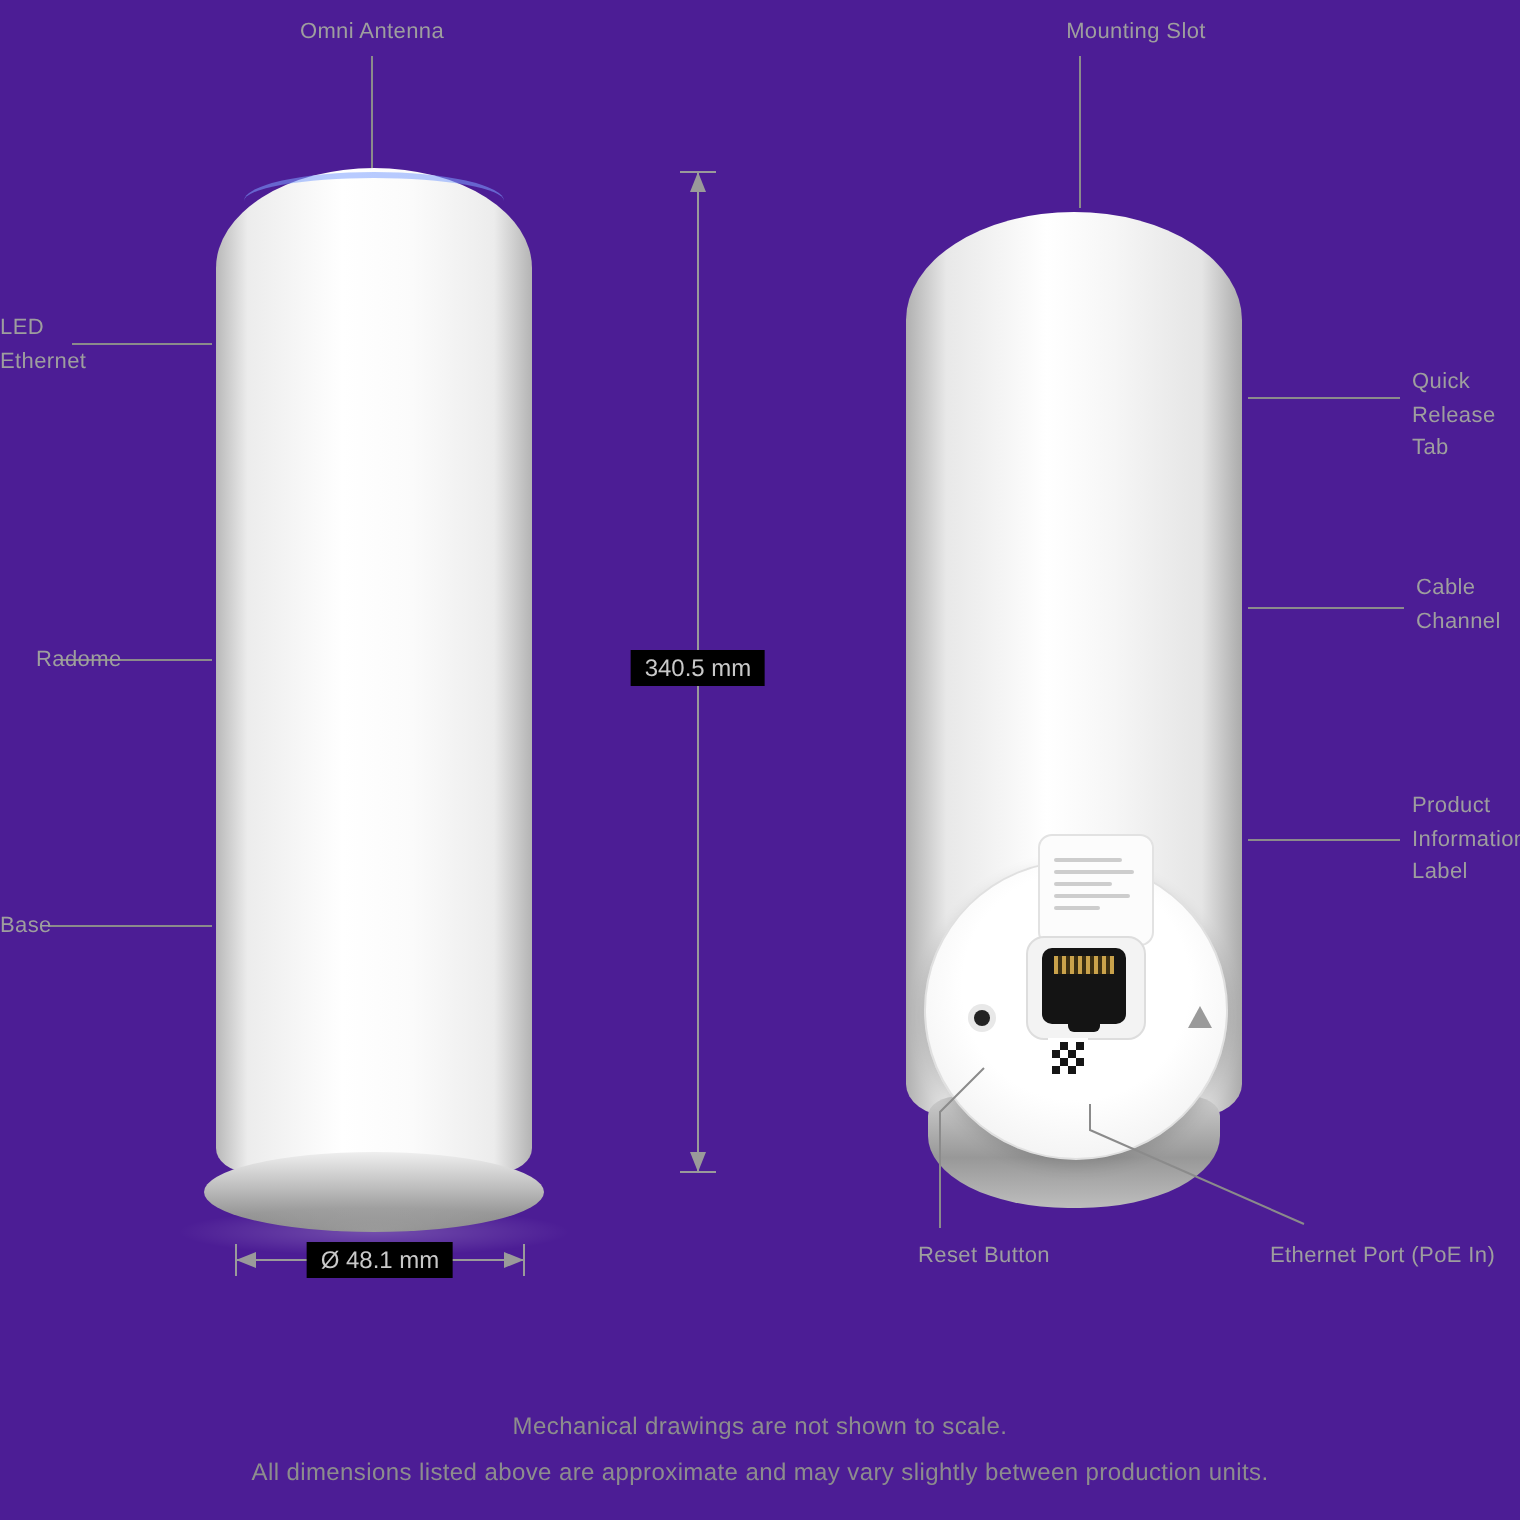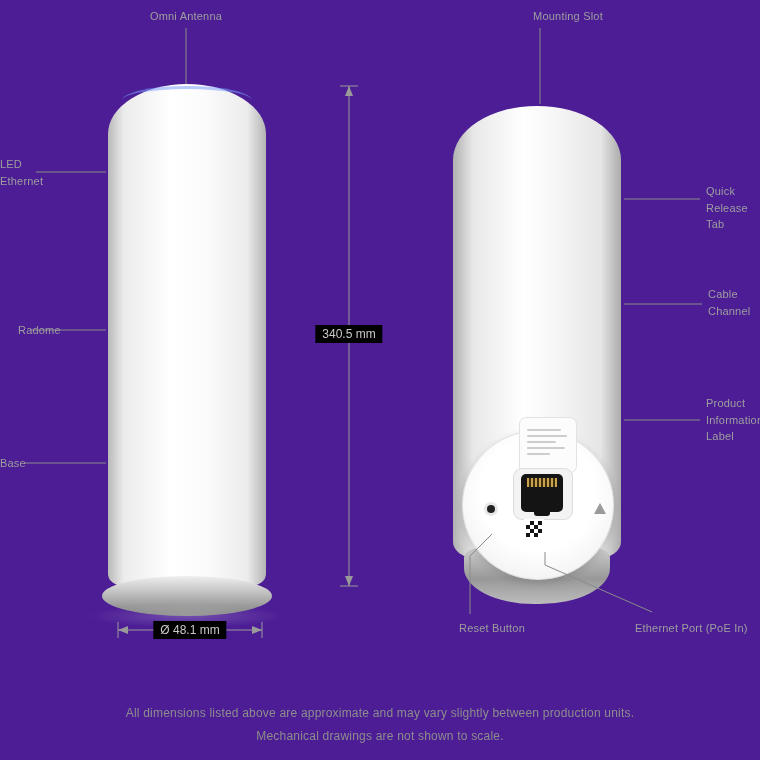--- a/index.html
+++ b/index.html
@@ -167,17 +167,17 @@
 Information
 Label</div>
 
   <div class="label center" style="left:492px;top:620px;text-align:center;">Reset Button</div>
   <div class="label" style="left:618px;top:620px;margin-left:17px;">Ethernet Port (PoE In)</div>
 
   <div class="dim-label" style="left:349px;top:334px;">340.5 mm</div>
   <div class="dim-label" style="left:190px;top:630px;">Ø 48.1 mm</div>
 
   <div class="footnote">
+    <div>Mechanical drawings are not shown to scale.</div>
     <div>All dimensions listed above are approximate and may vary slightly between production units.</div>
-    <div>Mechanical drawings are not shown to scale.</div>
   </div>
 
 </div>
 
 </body></html>

